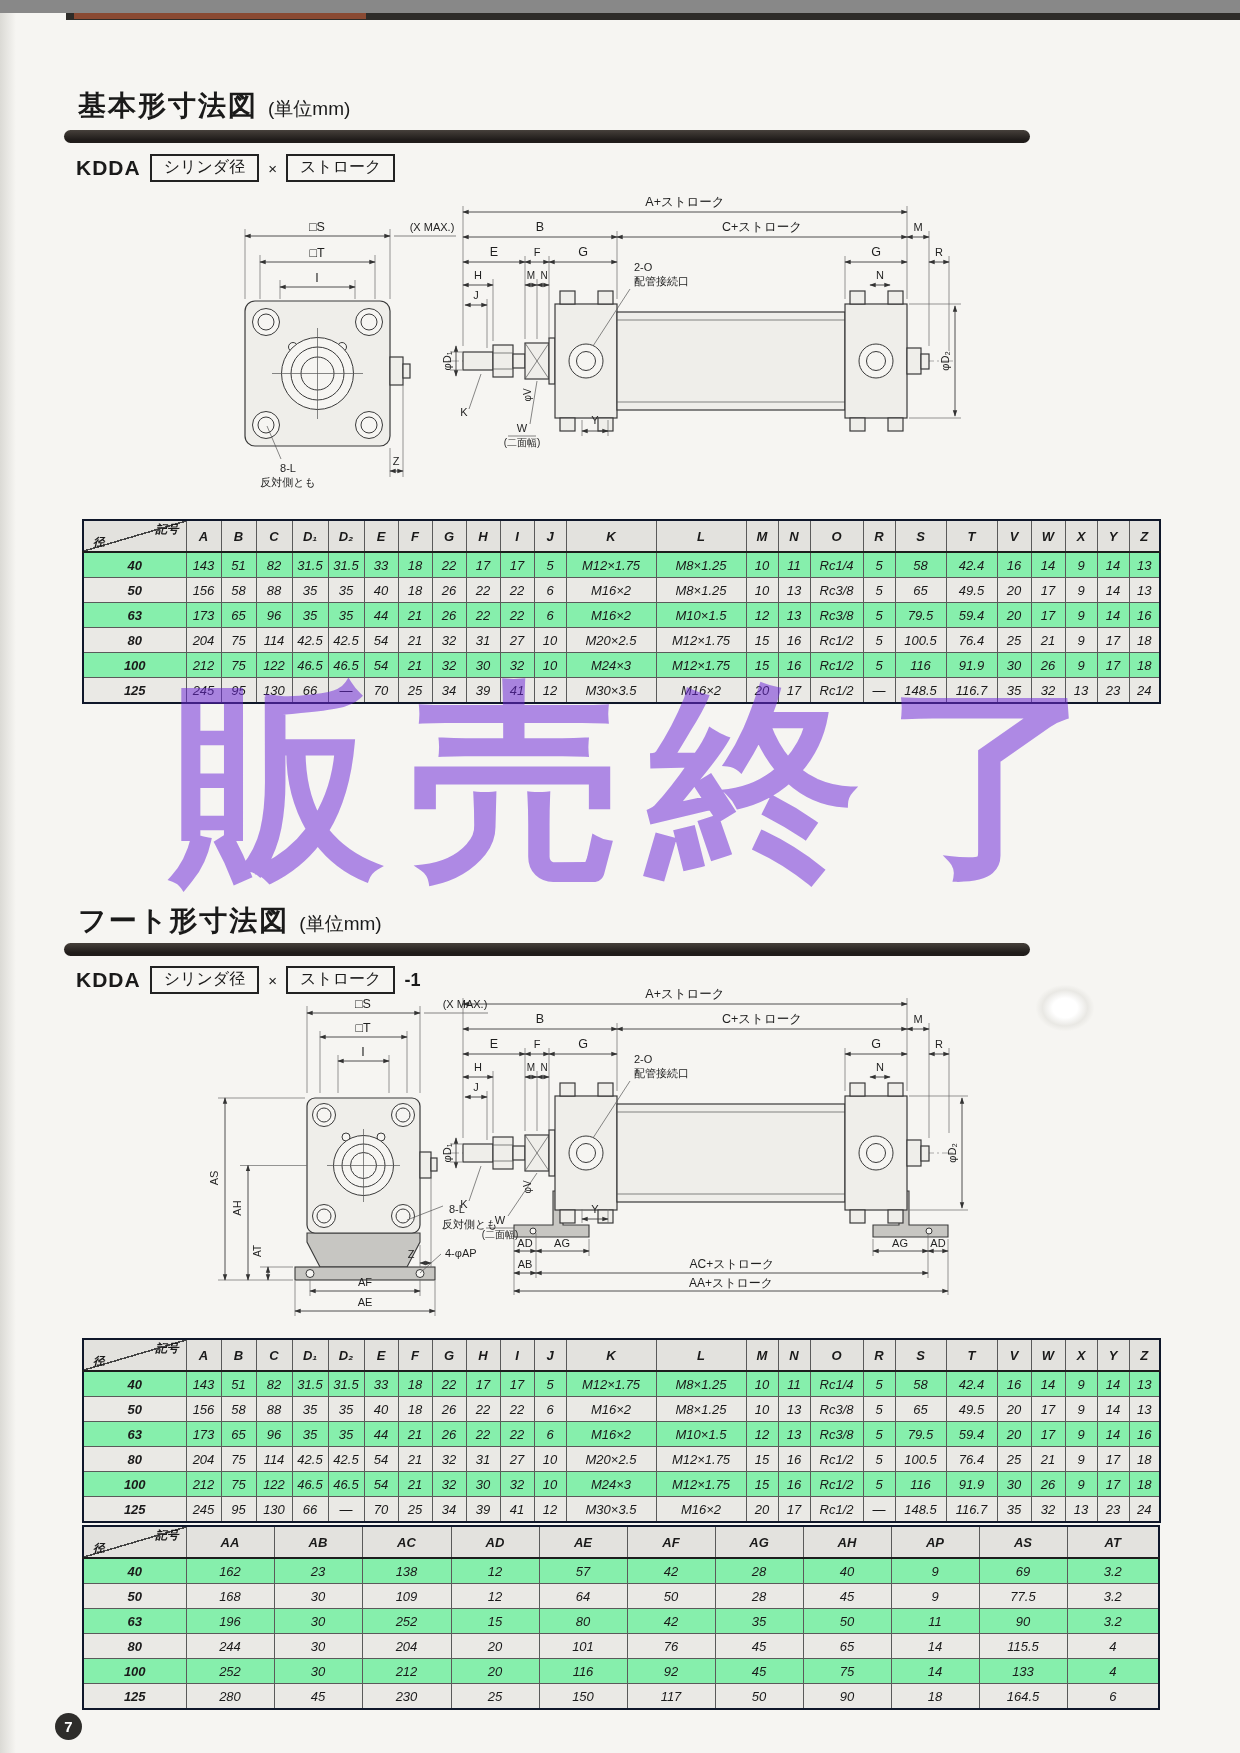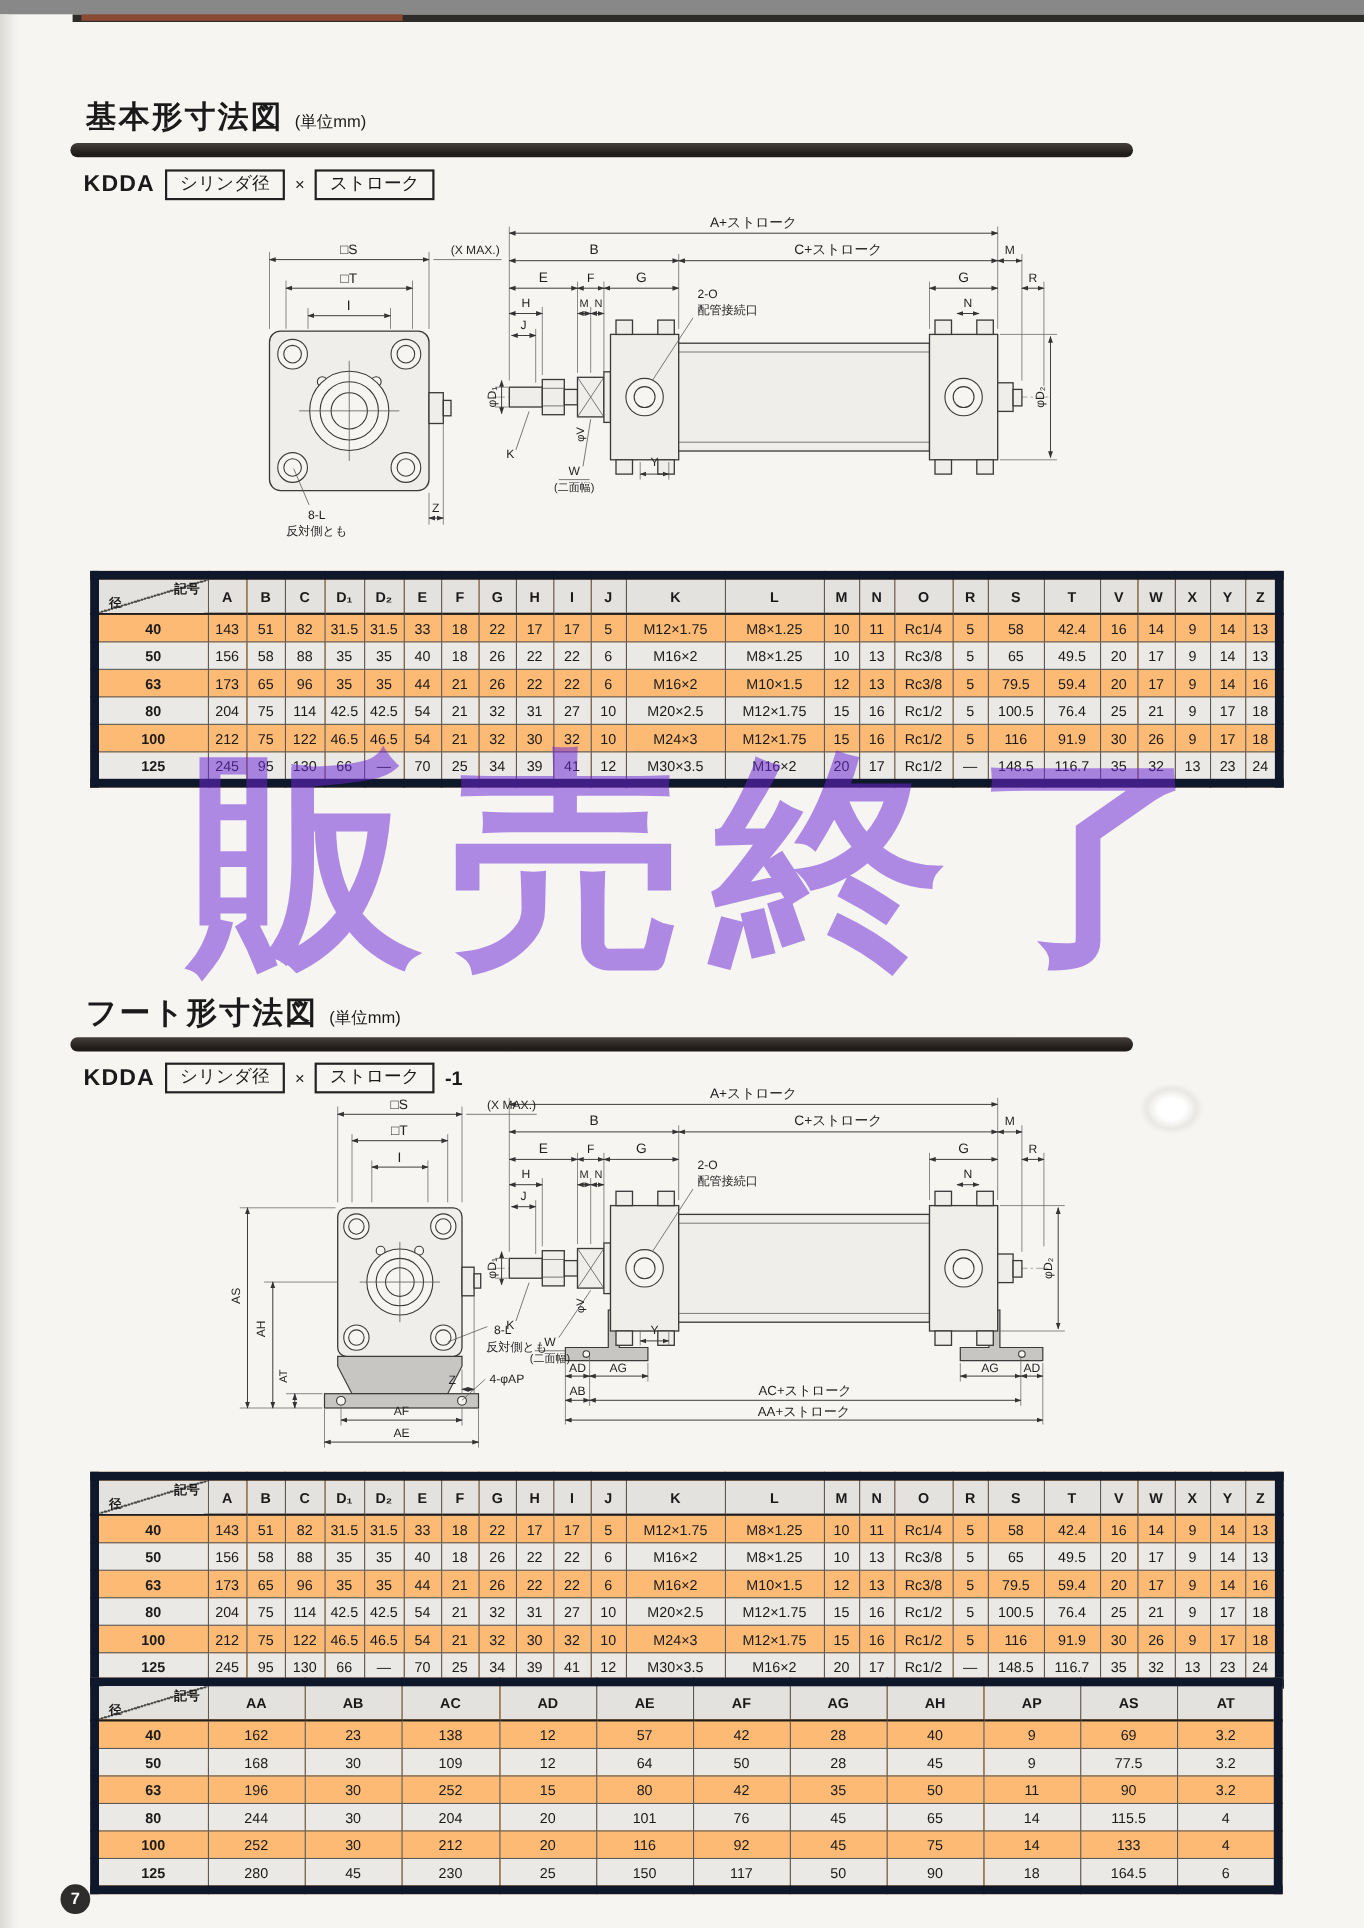--- a/index.html
+++ b/index.html
@@ -5,40 +5,40 @@
   html,body{margin:0;padding:0;background:#888;}
   .page{position:relative;width:1240px;height:1753px;background:#f6f5f2;overflow:hidden;
         font-family:"Liberation Sans",sans-serif;color:#1a1a1a;margin-top:13px;}
   .edge-top{position:absolute;top:0;left:66px;width:1174px;height:7px;background:#2e2c29;}
   .edge-top-tint{position:absolute;top:0;left:74px;width:292px;height:6px;background:#8a4a33;}
   .edge-left{position:absolute;top:0;left:0;width:16px;height:100%;
              background:linear-gradient(90deg,#dbdad5,rgba(246,245,242,0));}
   .gloss{position:absolute;background:radial-gradient(ellipse at 50% 50%,#ffffff 30%,#e9e8e4 55%,rgba(233,232,228,0) 72%);}
   .sec-title{position:absolute;left:78px;display:flex;align-items:baseline;gap:10px;z-index:2;}
   .sec-title .t{font-size:28px;font-weight:bold;letter-spacing:2px;}
-  .sec-title .u{font-size:15px;}
+  .sec-title .u{font-size:19px;}
   .bar{position:absolute;left:64px;width:966px;height:13px;border-radius:8px;z-index:2;
        background:linear-gradient(180deg,#46403b,#201c1a 75%);}
   .model{position:absolute;left:76px;display:flex;align-items:center;gap:9px;z-index:2;}
   .mk{font-size:21px;font-weight:bold;letter-spacing:1px;}
   .mbox{border:2px solid #222;padding:1px 12px 2px;font-size:16px;}
   .mx{font-size:15px;}
   .msuf{font-size:18px;font-weight:bold;}
   .drawing{position:absolute;z-index:2;}
   svg text{font-family:"Liberation Sans",sans-serif;fill:#1f1f1f;}
   .body{fill:#efeeea;stroke:#3a3a3a;stroke-width:1.2;}
   .b2{fill:#c7c6c2;stroke:#3a3a3a;stroke-width:1.1;}
   .hole{fill:#f6f5f2;stroke:#3a3a3a;stroke-width:1;}
   .dim{stroke:#3c3c3c;stroke-width:.9;fill:none;marker-start:url(#ar);marker-end:url(#ar);}
   #svgB .dim{marker-start:url(#ar2);marker-end:url(#ar2);}
   .ext{stroke:#6a6a6a;stroke-width:.7;fill:none;}
   .cl{stroke:#8a8a8a;stroke-width:.7;stroke-dasharray:11 3 2 3;}
   .thin{stroke:#555;stroke-width:.7;fill:none;}
   .dim-table{position:absolute;border-collapse:collapse;table-layout:fixed;font-size:13px;
-             border:8px solid #0f172a;z-index:2;background:#fdba74;}
+             border:2px solid #0f172a;z-index:2;background:#86efac;font-style:italic;}
   .dim-table th,.dim-table td{border:1px solid #5a5a5a;text-align:center;padding:0;height:24px;
              overflow:hidden;white-space:nowrap;font-weight:normal;}
   .dim-table thead th{background:#e3e2de;font-weight:bold;height:30px;border-bottom:2px solid #1d1d1d;}
   .dim-table tbody th{font-weight:bold;}
   .dim-table tr.alt td,.dim-table tr.alt th{background:#eae9e5;}
   .corner{position:relative;
           background:linear-gradient(to bottom right,rgba(0,0,0,0) 48.7%,#444 48.7%,#444 51.3%,rgba(0,0,0,0) 51.3%),#e3e2de !important;}
   .corner .c-top{position:absolute;top:1px;right:7px;font-size:11.5px;font-weight:bold;}
   .corner .c-bot{position:absolute;bottom:1px;left:9px;font-size:11.5px;font-weight:bold;}
   .watermark{position:absolute;left:172px;top:664px;font-size:212px;line-height:1;font-weight:bold;

